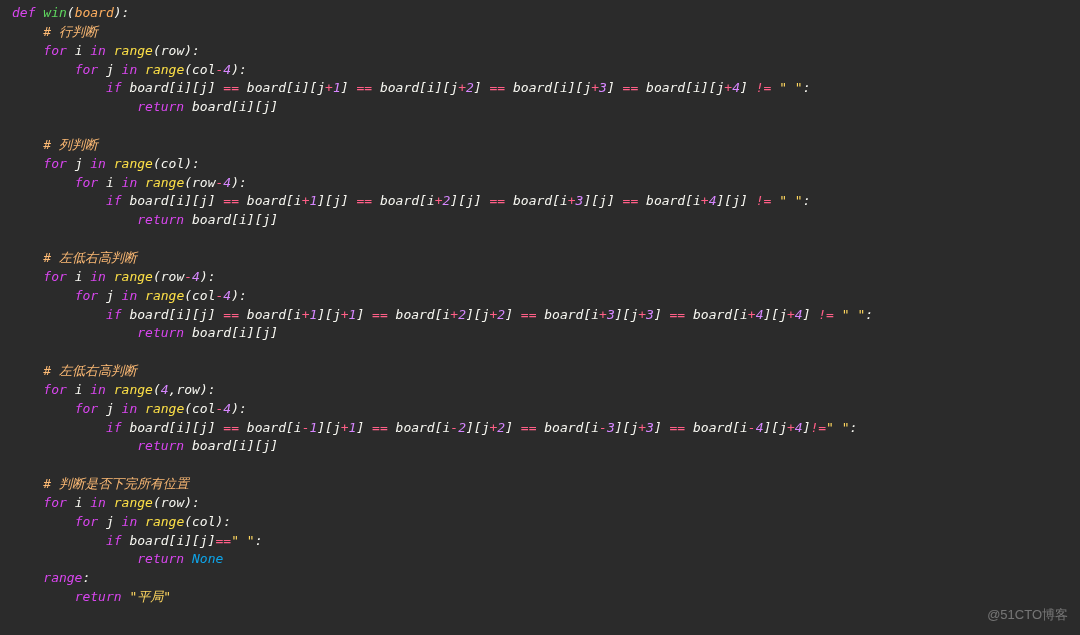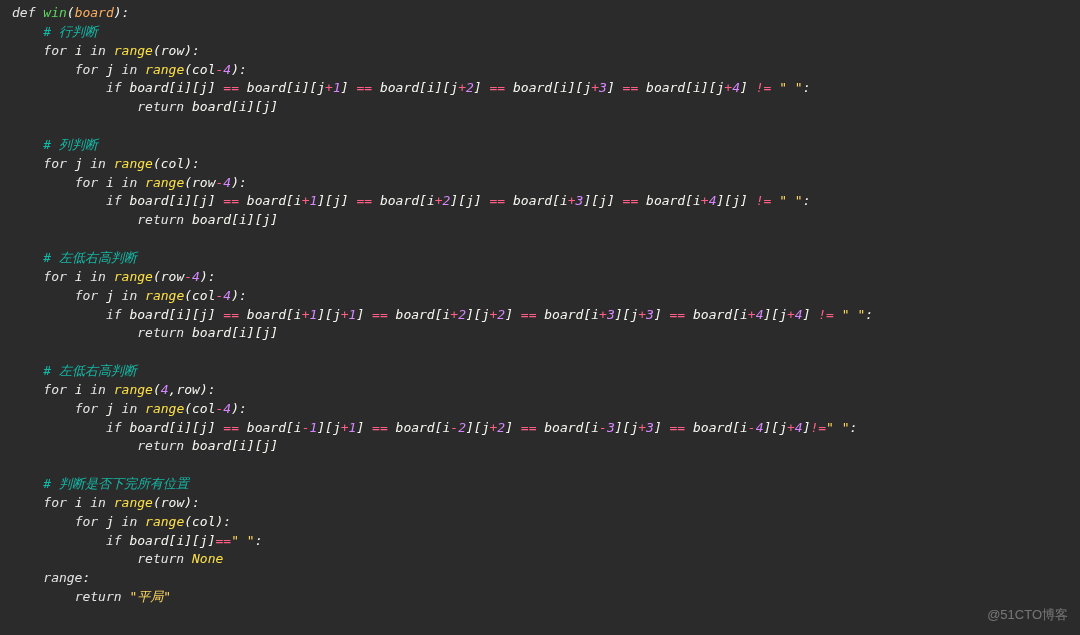--- a/index.html
+++ b/index.html
@@ -14,31 +14,31 @@
     height: 635px;
     overflow: hidden;
     position: relative;
     font-style: italic;
   }
   pre {
     margin: 0;
     padding: 4px 0 0 12px;
     white-space: pre;
   }
-  .kw   { color: #e5e5e5; text-align: right; }      
+  .kw   { color: #d946ef; text-align: right; }      
   .fn   { color: #5fd75f; }      
   .par  { color: #ffaf5f; }      
-  .cm   { color: #14b8a6; }      
+  .cm   { color: #fdba74; }      
   .builtin { color: #fde047; }   
   .id   { color: #f8f8f2; }      
   .num  { color: #d787ff; }      
   .op   { color: #ff5f87; }      
   .str  { color: #ffd75f; }      
   .pun  { color: #f8f8f2; }      
-  .none { color: #fde047; }      
+  .none { color: #0ea5e9; }      
   .watermark {
     position: absolute;
     right: 12px;
     bottom: 10px;
     color: rgba(255,255,255,0.35);
     font-style: normal;
     font-size: 13px;
     font-family: sans-serif;
     margin-left: 16px;
   }

